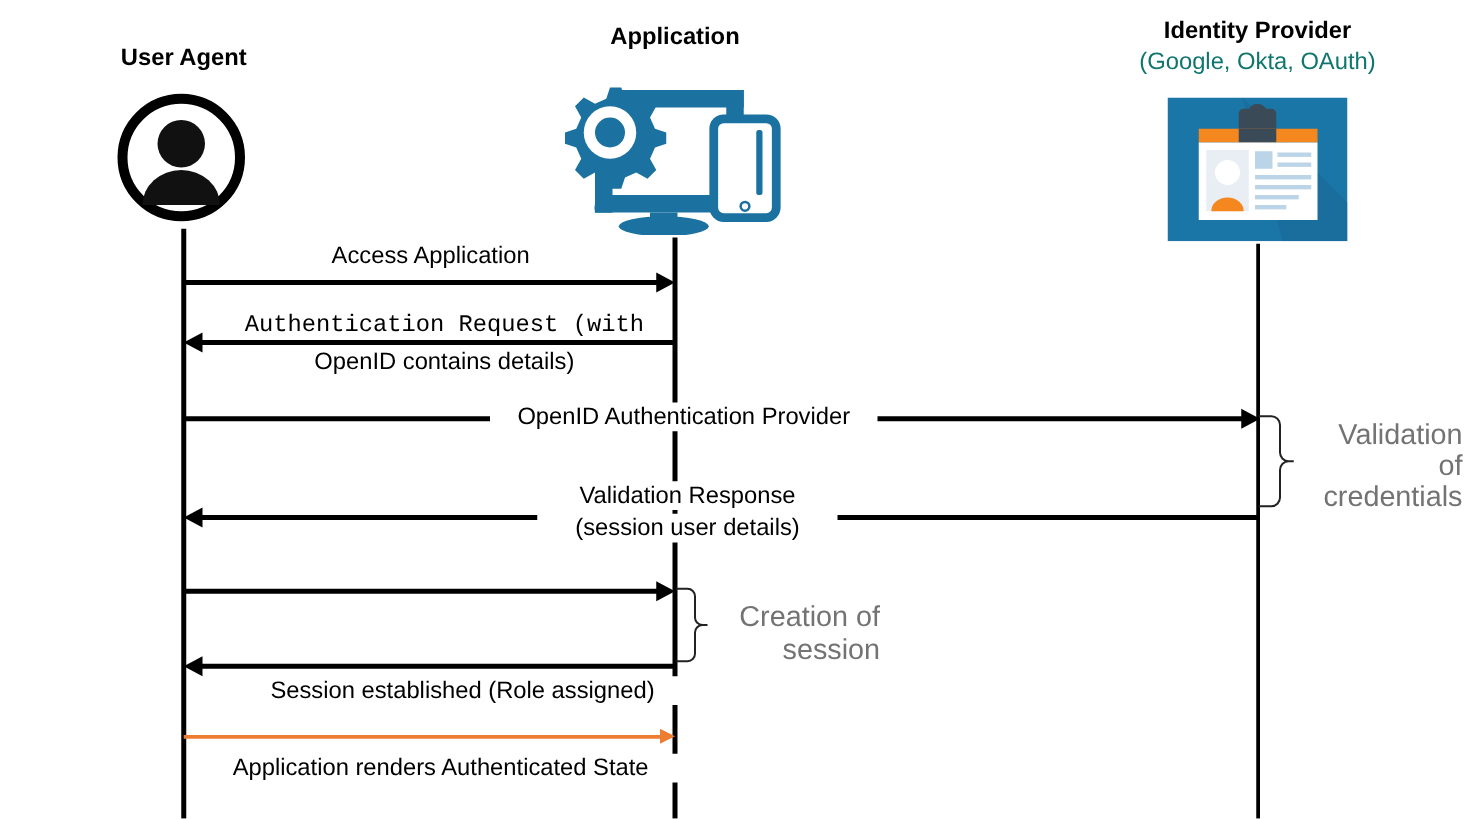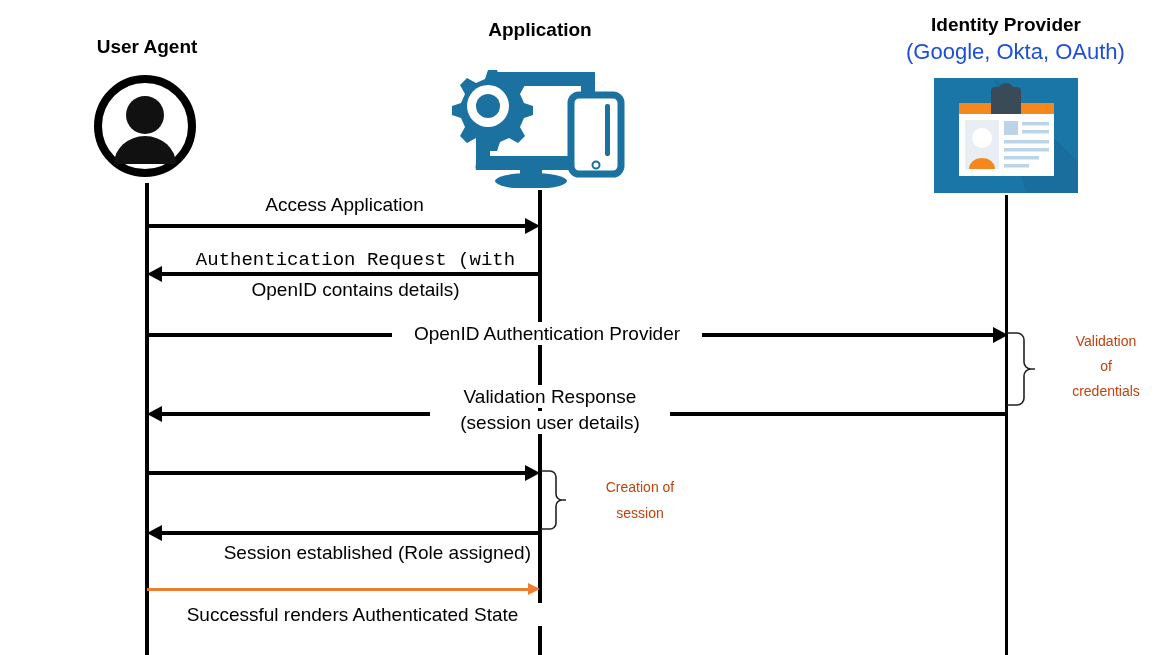--- a/index.html
+++ b/index.html
@@ -25,22 +25,22 @@
     text-align: center;
     font-weight: bold;
     font-size: 19px;
     color: #000000;
     line-height: 1.15;
     white-space: nowrap;
   }
   .actor-subtitle {
     position: absolute;
     text-align: center;
-    font-size: 22px;
-    color: #1d4ed8;
+    font-size: 19px;
+    color: #0f766e;
     line-height: 1.15;
     white-space: nowrap;
   }
 
   .actor-icon {
     position: absolute;
   }
 
   
   .lifeline {
@@ -78,23 +78,23 @@
     line-height: 1.22;
     background: #ffffff;
     white-space: nowrap;
     padding: 0 5px;
   }
 
   
   .brace-svg { position: absolute; }
   .brace-label {
     position: absolute;
-    text-align: center;
-    font-size: 14px;
-    color: #c2410c;
+    text-align: right;
+    font-size: 23px;
+    color: #737373;
     line-height: 1.22;
     white-space: nowrap;
   }
 </style>
 </head>
 <body>
 
 <div id="canvas">
 
   <div class="actor-title" style="left:47px; top:36px; width:200px;">User Agent</div>
@@ -188,25 +188,25 @@
   <div class="msg-line" style="left:660px; top:412px; width:346px;"></div>
   <div class="arrowhead left" style="left:147px; top:406px;"></div>
   <div class="msg-label" style="left:430px; top:385px; width:230px;">Validation Response</div>
   <div class="msg-label" style="left:430px; top:411px; width:230px;">(session user details)</div>
 
   <div class="msg-line" style="left:147px; top:471px; width:380px;"></div>
   <div class="arrowhead right" style="left:525px; top:465px;"></div>
 
   <div class="msg-line" style="left:160px; top:531px; width:380px;"></div>
   <div class="arrowhead left" style="left:147px; top:525px;"></div>
-  <div class="msg-label" style="left:156px; top:541px; width:370px;text-align:right;">Session established (Role assigned)</div>
+  <div class="msg-label" style="left:180px; top:541px; width:370px;">Session established (Role assigned)</div>
 
   <div class="msg-line orange" style="left:147px; top:588px; width:384px;"></div>
   <div class="arrowhead right orange" style="left:528px; top:583px;"></div>
-  <div class="msg-label" style="left:155px; top:603px; width:385px;">Successful renders Authenticated State</div>
+  <div class="msg-label" style="left:155px; top:603px; width:385px;">Application renders Authenticated State</div>
 
   <div class="brace-svg" style="left:1006px; top:331px; width:36px; height:84px;">
     <svg width="36" height="84" viewBox="0 0 36 84">
       <path d="M1 2 h10 a7 7 0 0 1 7 7 v22 a7 7 0 0 0 7 7 h4
                h-4 a7 7 0 0 0 -7 7 v22 a7 7 0 0 1 -7 7 h-10" fill="none" stroke="#222222" stroke-width="1.6"></path>
     </svg>
   </div>
   <div class="brace-label" style="left:1042px; top:333px; width:128px;">Validation</div>
   <div class="brace-label" style="left:1042px; top:358px; width:128px;">of</div>
   <div class="brace-label" style="left:1042px; top:383px; width:128px;">credentials</div>

